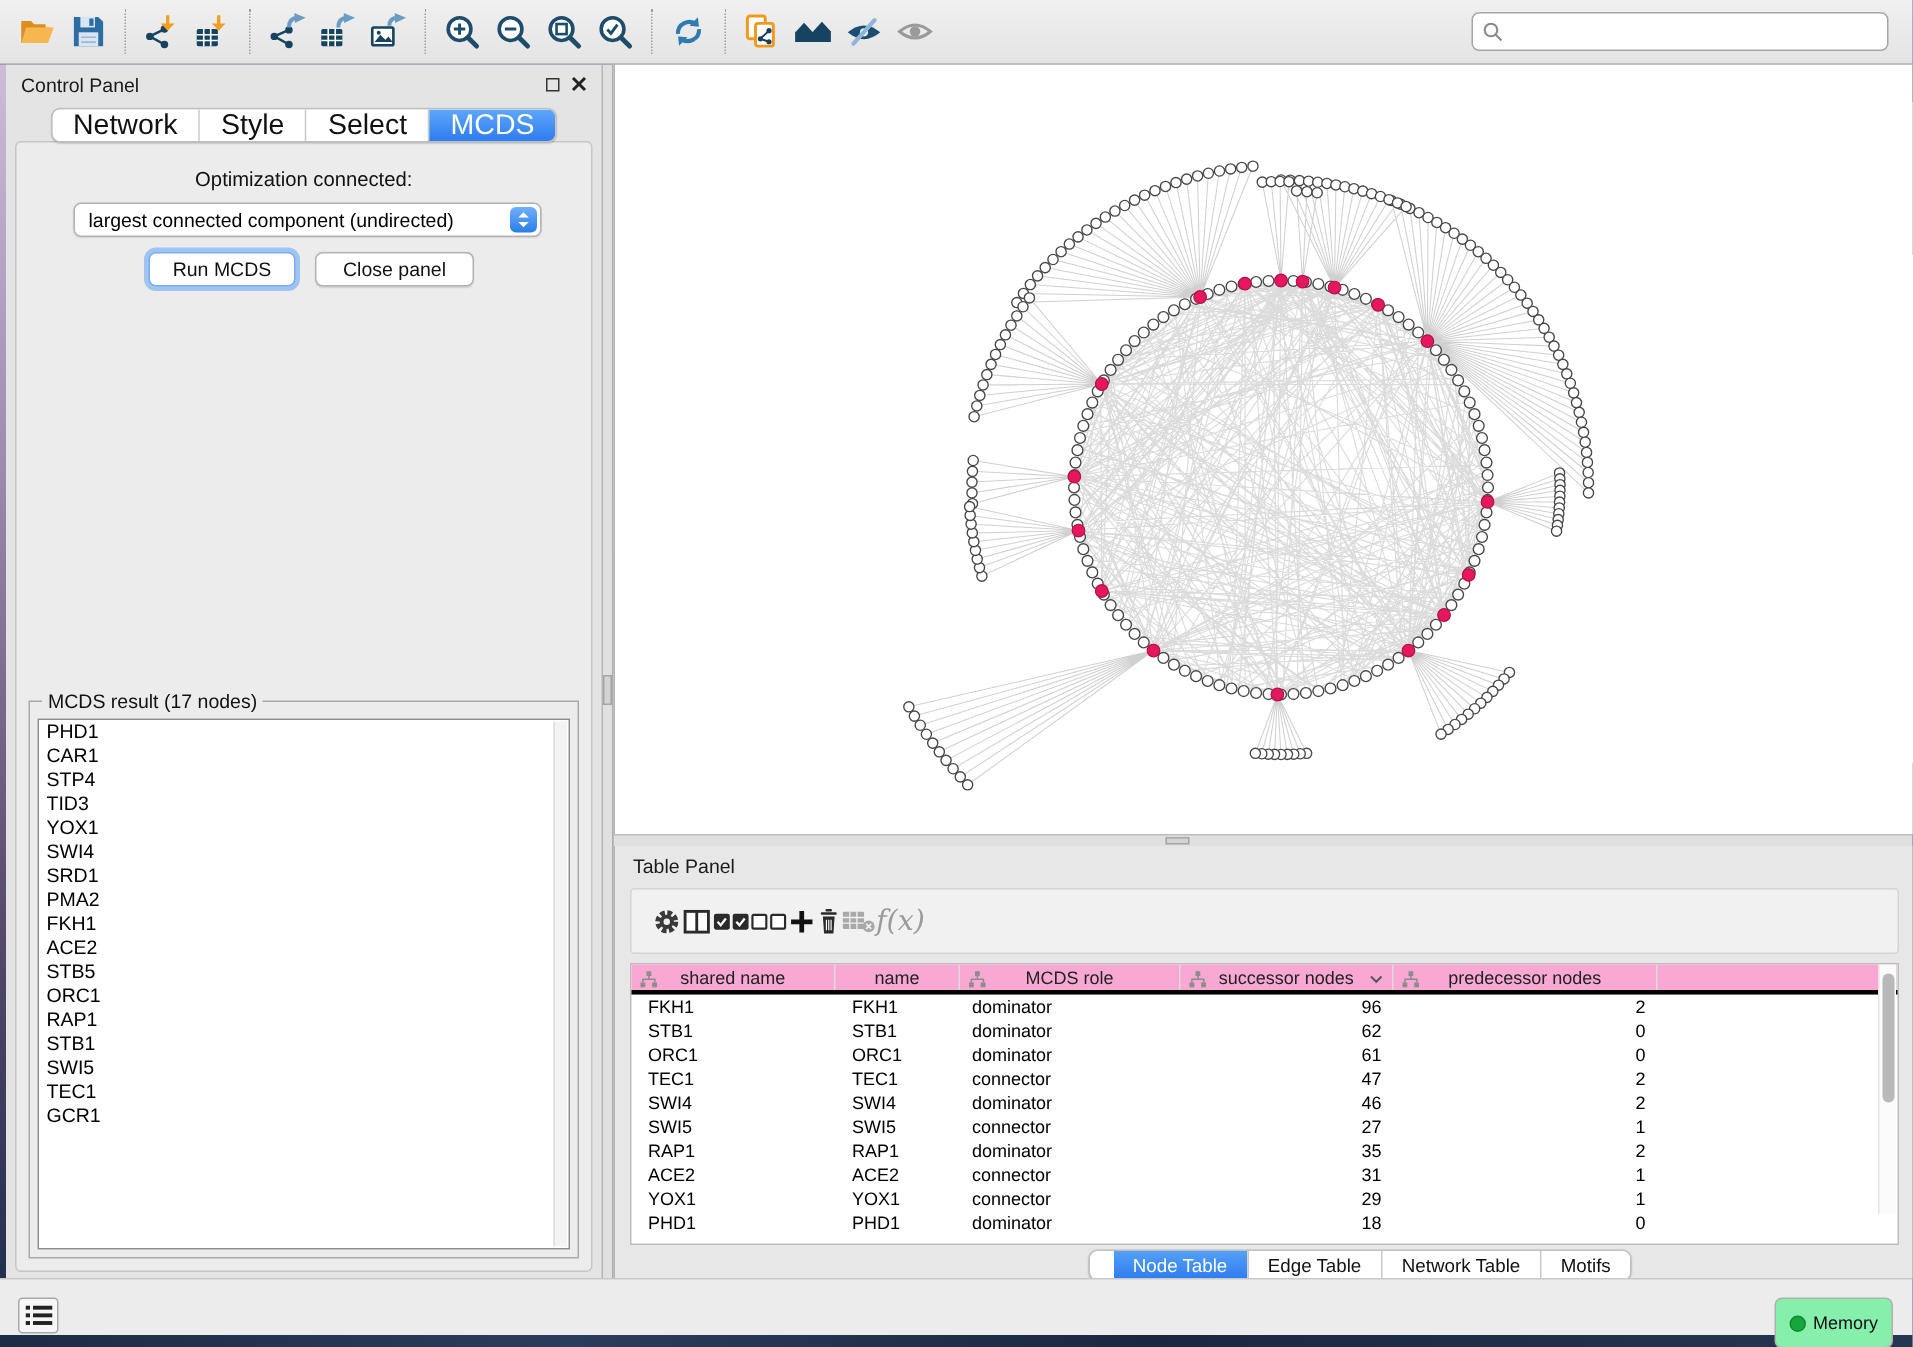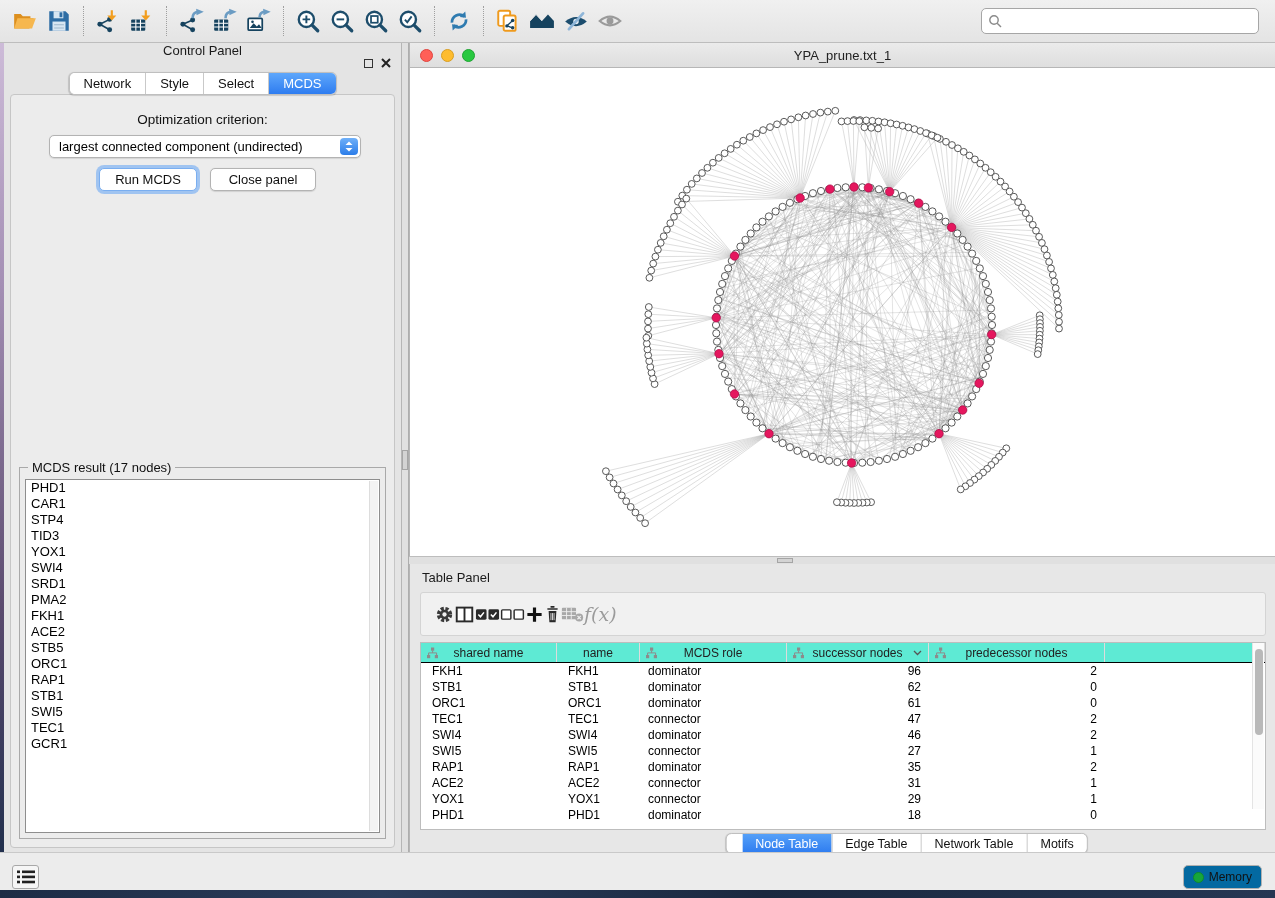--- a/index.html
+++ b/index.html
@@ -18,27 +18,27 @@
     display:flex; align-items:center; padding-left:8px; }
   .tbtn { width:34px; height:32px; display:flex; align-items:center; justify-content:center; border-radius:4px; flex:0 0 auto; }
   .tbtn svg { width:26px; height:26px; }
   .tsep { width:1px; height:30px; border-left:1px dotted #9f9f9f; margin:0 7px; flex:0 0 auto; }
   .search-wrap { position:absolute; right:16px; top:8px; width:278px; height:26px; background:#fff;
     border:1px solid #a6a6a6; border-radius:5px; display:flex; align-items:center; padding-left:6px; }
   .search-wrap input { border:none; outline:none; flex:1; height:20px; font-size:13px; background:transparent; }
 
   
   .control-panel { position:absolute; left:4px; top:43px; width:398px; height:809px; background:#e4e4e4; border-right:1px solid #b5b5b5; }
-  .panel-titlebar { position:absolute; left:0; top:0; right:0; height:26px; display:flex; align-items:center; padding:0 10px;flex-direction:column; }
+  .panel-titlebar { position:absolute; left:0; top:0; right:0; height:26px; display:flex; align-items:center; padding:0 10px; }
   .panel-title { font-size:13px; color:#1a1a1a; }
   .win-icons { margin-left:auto; display:flex; align-items:center; gap:8px; }
   .float-ico { width:9px; height:9px; border:1.5px solid #333; display:inline-block; }
   .cp-tabs { position:absolute; top:29px; left:50%; transform:translateX(-50%); display:flex; height:23px; z-index:2;
     border:1px solid #bfbfbf; border-radius:6px; overflow:hidden; background:#fff; box-shadow:0 0.5px 1px rgba(0,0,0,.15); }
-  .seg { padding:0 14px; font-size:13px; display:flex; align-items:center; background:#fff; color:#111; border-left:1px solid #c9c9c9; }
+  .seg { padding:0 14px; font-size:19px; display:flex; align-items:center; background:#fff; color:#111; border-left:1px solid #c9c9c9; }
   .seg:first-child { border-left:none; }
   .seg-active { background:linear-gradient(180deg,#5ea7fb,#2e7cf0); color:#fff; }
   .inner-panel { position:absolute; left:6px; right:6px; top:51px; bottom:4px; background:#ececec; border:1px solid #c6c6c6; border-radius:4px; }
   .opt-label { position:absolute; top:17px; left:0; right:0; text-align:center; font-size:13.5px; color:#111; }
   .dropdown { position:absolute; top:40px; left:38px; width:312px; height:23px; background:#fff; border:1px solid #b3b3b3;
     border-radius:5px; display:flex; align-items:center; font-size:13px; padding-left:9px; box-shadow:0 0.5px 1px rgba(0,0,0,.1); }
   .dd-stepper { position:absolute; right:2px; top:2px; width:18px; height:17px; border-radius:4px;
     background:linear-gradient(180deg,#6fb0f9,#2b7de9); display:flex; align-items:center; justify-content:center; }
   .btn { position:absolute; height:23px; background:#fff; border:1px solid #b3b3b3; border-radius:5px;
     font-size:13px; display:flex; align-items:center; justify-content:center; color:#111; box-shadow:0 0.5px 1px rgba(0,0,0,.12); }
@@ -66,42 +66,42 @@
   .net-canvas { position:absolute; left:0; top:25px; width:866px; height:488px; background:#fff; }
 
   
   .table-panel { position:absolute; left:409px; top:564px; width:994px; height:288px; background:#e7e7e7; border-left:1px solid #b5b5b5; }
   .tp-titlebar { position:absolute; top:2px; left:0; right:0; height:22px; display:flex; align-items:center; padding:0 12px; }
   .tp-toolbar { position:absolute; left:10px; top:28px; width:846px; height:44px; background:#f1f1f1; border:1px solid #d4d4d4;
     border-radius:3px; display:flex; align-items:center; padding-left:14px; }
   .tp-ico { display:flex; align-items:center; justify-content:center; }
   .fx-label { font-family:"DejaVu Serif","Liberation Serif",serif; font-style:italic; font-size:19px; color:#9b9b9b; }
   .dtable { position:absolute; left:10px; top:78px; width:846px; height:188px; background:#fff; border:1px solid #bdbdbd; }
-  .thead { display:grid; grid-template-columns:136px 83px 147px 142px 176px 1fr; height:20px; background:#5eead4; border-bottom:1px solid #000000; }
+  .thead { display:grid; grid-template-columns:136px 83px 147px 142px 176px 1fr; height:20px; background:#f9a8d4; border-bottom:3px solid #000000; }
   .th { position:relative; display:flex; align-items:center; justify-content:center; font-size:12px; color:#222; border-right:1px solid #dcdcdc; }
   .th .tree { position:absolute; left:5px; top:4px; }
   .th .sort { position:absolute; right:6px; top:7px; }
   .tbody { position:relative; height:152px; }
   .tr { display:grid; grid-template-columns:136px 83px 147px 142px 176px 1fr; height:16px; font-size:12px; color:#000; }
   .td { display:flex; align-items:center; }
   .td.c1 { padding-left:11px; } .td.c2 { padding-left:11px; } .td.c3 { padding-left:8px; }
   .td.num { justify-content:flex-end; padding-right:8px; }
   .vscroll { position:absolute; right:1px; top:0px; width:12px; height:166px; background:#fbfbfb; border-left:1px solid #e4e4e4; }
   .vthumb { position:absolute; left:2px; top:6px; width:8px; height:86px; background:#b9b9b9; border-radius:4px; }
   .tp-tabs { position:absolute; top:269px; left:50%; transform:translateX(-50%); display:flex; height:21px;
     border:1px solid #bfbfbf; border-radius:6px; overflow:hidden; background:#fff; box-shadow:0 0.5px 1px rgba(0,0,0,.15); }
   .btab { padding:0 13px; font-size:12.5px; display:flex; align-items:center; background:#fff; color:#111; border-left:1px solid #c9c9c9; }
   .btab:first-child { border-left:none;margin-left:16px; }
   .btab.active { background:linear-gradient(180deg,#55a0f8,#2e7cf0); color:#fff; }
 
   
   .statusbar { position:absolute; left:0; top:852px; width:1275px; height:38px; background:#ececec; border-top:1px solid #c9c9c9; }
   .list-btn { position:absolute; left:12px; top:12px; width:27px; height:24px; background:#f6f6f6; border:1px solid #a8a8a8;
     border-radius:3px; display:flex; align-items:center; justify-content:center; }
-  .mem-btn { position:absolute; right:13px; top:12px; height:24px; padding:0 9px; background:#0369a1; border:1px solid #b0b0b0;
+  .mem-btn { position:absolute; right:13px; top:12px; height:34px; padding:0 9px; background:#86efac; border:1px solid #b0b0b0;
     border-radius:5px; display:flex; align-items:center; gap:5px; font-size:12px; color:#111; }
   .mem-dot { width:11px; height:11px; border-radius:50%; background:#17a63b; border:1px solid #0e8b2e; }
 </style>
 </head>
 <body>
 
 <div class="toolbar">
   <span class="tbtn">
       <svg viewBox="0 0 24 24">
         <path d="M2 5.5V19h14l4-9.5h-3V7.5h-7L8 5.5z" fill="#dd8f1e"></path>
@@ -259,21 +259,21 @@
         </svg>
     </span>
   </div>
   <div class="cp-tabs">
     <span class="seg">Network</span>
     <span class="seg">Style</span>
     <span class="seg">Select</span>
     <span class="seg seg-active">MCDS</span>
   </div>
   <div class="inner-panel">
-    <div class="opt-label">Optimization criterion:</div>
+    <div class="opt-label">Optimization connected:</div>
     <div class="dropdown">
       <span>largest connected component (undirected)</span>
       <span class="dd-stepper">
         <svg width="10" height="13" viewBox="0 0 10 13">
             <path d="M1.5 5L5 1.5 8.5 5z" fill="#fff"></path>
             <path d="M1.5 8L5 11.5 8.5 8z" fill="#fff"></path>
           </svg>
       </span>
     </div>
     <div class="btn btn-run">Run MCDS</div>
@@ -302,28 +302,20 @@
       </div>
     </div>
   </div>
 </div>
 
 <div class="vsplit">
     <div class="vsplit-handle"></div>
   </div>
 
 <div class="net-frame">
-  <div class="net-titlebar">
-    <span class="net-title">YPA_prune.txt_1</span>
-    <span class="traffic">
-      <span class="light" style="background:#ff5f57;border:0.5px solid #e0443e;"></span>
-      <span class="light" style="background:#febc2e;border:0.5px solid #d89e23;"></span>
-      <span class="light" style="background:#28c840;border:0.5px solid #1ea433;"></span>
-    </span>
-  </div>
   <svg class="net-canvas" viewBox="0 0 866 488">
       <path d="M541.6 159.4L402.0 388.4M541.6 159.4L310.8 220.8M541.6 159.4L581.5 245.8M541.6 159.4L379.2 135.2M541.6 159.4L308.3 231.8M541.6 159.4L538.4 156.3M541.6 159.4L562.9 187.0M541.6 159.4L567.1 319.3M541.6 159.4L582.0 254.7M541.6 159.4L478.6 390.6M541.6 159.4L492.1 386.4M541.6 159.4L581.9 250.7M541.6 159.4L572.6 307.0M541.6 159.4L341.0 348.9M541.6 159.4L579.5 283.1M541.6 159.4L568.1 317.3M541.6 159.4L380.3 134.6M541.6 159.4L566.6 193.6M541.6 159.4L494.5 128.6M508.8 135.2L571.1 310.8M508.8 135.2L342.3 163.7M508.8 135.2L306.0 260.5M508.8 135.2L483.4 389.3M508.8 135.2L551.6 170.6M508.8 135.2L569.3 314.9M508.8 135.2L488.9 126.5M508.8 135.2L527.7 366.8M508.8 135.2L580.0 280.5M508.8 135.2L415.2 122.0M508.8 135.2L434.3 119.3M508.8 135.2L534.1 152.5M508.8 135.2L500.9 131.3M508.8 135.2L514.9 138.6M508.8 135.2L437.5 119.2M508.8 135.2L578.4 288.1M508.8 135.2L370.8 374.0M508.8 135.2L524.9 368.8M508.8 135.2L369.2 141.0M508.8 135.2L341.6 349.5M479.7 123.7L478.5 123.4M479.7 123.7L390.9 384.4M479.7 123.7L541.2 159.1M479.7 123.7L315.1 207.7M479.7 123.7L486.2 388.4M479.7 123.7L309.9 289.6M479.7 123.7L320.7 195.1M479.7 123.7L325.2 327.2M479.7 123.7L402.7 388.7M479.7 123.7L518.1 140.6M479.7 123.7L332.8 175.3M479.7 123.7L360.6 367.0M479.7 123.7L416.0 121.9M479.7 123.7L326.1 185.4M479.7 123.7L332.6 338.5M458.4 119.8L454.9 394.6M458.4 119.8L562.2 328.2M458.4 119.8L328.1 182.1M458.4 119.8L307.7 235.4M458.4 119.8L311.6 295.7M458.4 119.8L405.5 389.5M458.4 119.8L312.3 298.1M458.4 119.8L565.1 323.2M458.4 119.8L462.3 120.2M458.4 119.8L484.7 388.9M458.4 119.8L544.2 351.9M458.4 119.8L525.2 145.4M458.4 119.8L334.4 173.2M458.4 119.8L342.0 164.1M458.4 119.8L569.7 200.0M458.4 119.8L445.1 395.0M458.4 119.8L307.0 273.9M458.4 119.8L335.8 342.6M444.0 119.0L385.4 132.1M444.0 119.0L459.9 394.1M444.0 119.0L493.1 386.0M444.0 119.0L341.8 164.2M444.0 119.0L582.0 257.3M444.0 119.0L415.5 392.0M444.0 119.0L467.3 121.0M444.0 119.0L458.1 119.7M444.0 119.0L318.4 314.1M444.0 119.0L351.3 359.3M444.0 119.0L306.2 249.0M444.0 119.0L440.6 395.0M444.0 119.0L407.7 390.1M444.0 119.0L520.5 142.1M444.0 119.0L415.8 392.1M444.0 119.0L329.7 179.6M444.0 119.0L572.7 306.9M444.0 119.0L542.0 159.8M444.0 119.0L390.9 129.6M420.0 121.1L507.3 379.6M420.0 121.1L508.6 135.0M420.0 121.1L411.2 391.1M420.0 121.1L468.6 392.8M420.0 121.1L311.4 295.4M420.0 121.1L465.4 120.7M420.0 121.1L353.4 361.1M420.0 121.1L582.0 257.9M420.0 121.1L322.6 322.6M420.0 121.1L551.2 343.9M420.0 121.1L581.8 248.8M420.0 121.1L420.1 392.9M420.0 121.1L321.5 193.5M420.0 121.1L328.9 180.9M420.0 121.1L555.0 175.0M420.0 121.1L419.1 121.3M420.0 121.1L580.2 234.9M390.1 130.0L464.1 393.5M390.1 130.0L306.1 261.0M390.1 130.0L335.3 342.1M390.1 130.0L475.1 122.6M390.1 130.0L306.1 251.3M390.1 130.0L573.5 209.4M390.1 130.0L468.8 121.2M390.1 130.0L306.0 253.5M390.1 130.0L562.8 186.8M390.1 130.0L337.9 345.3M390.1 130.0L324.9 187.3M390.1 130.0L549.6 168.1M390.1 130.0L309.9 289.4M390.1 130.0L371.8 374.6M390.1 130.0L438.9 119.1M324.5 188.0L541.1 158.9M324.5 188.0L502.5 382.0M324.5 188.0L447.6 395.0M324.5 188.0L369.6 373.2M324.5 188.0L575.4 299.1M324.5 188.0L534.5 361.2M324.5 188.0L371.2 139.8M324.5 188.0L499.2 130.5M324.5 188.0L456.5 394.4M324.5 188.0L313.4 212.3M324.5 188.0L413.5 391.6M324.5 188.0L498.3 383.9M324.5 188.0L333.0 175.0M324.5 188.0L357.9 149.1M324.5 188.0L563.8 188.4M324.5 188.0L561.4 184.4M324.5 188.0L448.2 394.9M324.5 188.0L386.2 131.7M324.5 188.0L545.2 350.9M324.5 188.0L505.4 133.4M324.5 188.0L374.2 376.0M324.5 188.0L391.7 384.7M306.2 249.8L549.9 345.5M306.2 249.8L521.4 142.7M306.2 249.8L359.3 365.9M306.2 249.8L421.8 393.2M306.2 249.8L338.7 167.8M306.2 249.8L308.0 280.2M306.2 249.8L314.4 209.5M306.2 249.8L569.6 199.8M306.2 249.8L312.9 300.0M306.2 249.8L581.2 241.9M306.2 249.8L567.2 319.1M306.2 249.8L325.0 187.1M306.2 249.8L363.1 145.2M306.2 249.8L515.9 374.8M306.2 249.8L336.5 170.5M306.2 249.8L458.6 119.8M306.2 249.8L325.5 186.3M306.2 249.8L574.9 300.8M306.2 249.8L553.3 172.8M306.2 249.8L307.6 278.0M309.0 285.7L507.1 134.3M309.0 285.7L449.0 119.1M309.0 285.7L519.8 372.3M309.0 285.7L555.3 175.4M309.0 285.7L381.5 380.0M309.0 285.7L557.0 336.2M309.0 285.7L470.7 392.4M309.0 285.7L571.0 310.9M309.0 285.7L454.9 119.4M309.0 285.7L457.8 119.7M309.0 285.7L322.3 191.9M309.0 285.7L581.6 268.0M309.0 285.7L329.0 333.3M309.0 285.7L498.8 130.4M309.0 285.7L314.4 304.5M309.0 285.7L500.3 383.0M309.0 285.7L469.6 392.6M324.5 326.0L331.6 176.9M324.5 326.0L323.8 189.2M324.5 326.0L392.0 384.8M324.5 326.0L368.6 141.4M324.5 326.0L542.5 353.7M324.5 326.0L528.1 147.6M324.5 326.0L550.7 344.5M324.5 326.0L581.7 248.5M324.5 326.0L532.0 363.3M324.5 326.0L436.7 394.8M324.5 326.0L560.6 330.8M324.5 326.0L393.6 128.5M324.5 326.0L316.6 309.9M359.0 365.7L579.3 284.3M359.0 365.7L571.9 308.7M359.0 365.7L582.0 257.4M359.0 365.7L544.4 351.6M359.0 365.7L306.1 263.2M359.0 365.7L571.8 309.1M359.0 365.7L581.5 245.4M359.0 365.7L390.5 384.2M359.0 365.7L523.2 370.0M359.0 365.7L476.2 391.2M359.0 365.7L382.6 380.6M359.0 365.7L308.9 285.3M359.0 365.7L306.5 245.5M359.0 365.7L580.9 239.9M359.0 365.7L409.7 123.3M359.0 365.7L330.8 178.0M359.0 365.7L519.6 372.5M359.0 365.7L415.7 392.1M359.0 365.7L481.1 124.1M359.0 365.7L444.8 119.0M441.6 395.0L561.9 328.7M441.6 395.0L423.2 120.6M441.6 395.0L438.5 119.1M441.6 395.0L572.5 307.3M441.6 395.0L548.6 347.0M441.6 395.0L386.2 382.3M441.6 395.0L469.5 392.6M441.6 395.0L435.0 394.7M441.6 395.0L354.2 152.2M441.6 395.0L314.7 208.8M441.6 395.0L528.9 148.2M441.6 395.0L310.5 222.1M441.6 395.0L532.1 150.8M441.6 395.0L306.2 250.5M441.6 395.0L537.9 358.1M441.6 395.0L358.9 148.4M441.6 395.0L306.4 246.0M529.0 365.7L465.8 120.7M529.0 365.7L581.5 245.5M529.0 365.7L343.6 162.4M529.0 365.7L392.4 129.0M529.0 365.7L544.5 162.4M529.0 365.7L379.6 379.1M529.0 365.7L563.8 188.5M529.0 365.7L306.0 257.7M529.0 365.7L542.8 160.7M529.0 365.7L577.4 221.6M529.0 365.7L570.6 202.2M529.0 365.7L535.9 154.0M529.0 365.7L312.2 215.9M529.0 365.7L578.2 289.2M529.0 365.7L405.2 124.6M529.0 365.7L563.7 325.8M529.0 365.7L334.7 172.8M529.0 365.7L578.7 287.1M552.7 342.0L581.6 267.5M552.7 342.0L524.6 145.0M552.7 342.0L519.5 141.5M552.7 342.0L576.8 294.6M552.7 342.0L316.2 309.2M552.7 342.0L553.0 341.6M552.7 342.0L306.7 242.8M552.7 342.0L575.0 300.4M552.7 342.0L368.6 372.6M552.7 342.0L477.8 390.8M552.7 342.0L321.7 321.0M552.7 342.0L472.2 121.9M552.7 342.0L468.7 121.2M552.7 342.0L567.1 194.7M552.7 342.0L354.3 361.9M552.7 342.0L503.3 132.4M552.7 342.0L310.8 220.9M552.7 342.0L306.4 246.7M552.7 342.0L539.9 356.2M552.7 342.0L320.6 195.2M552.7 342.0L307.9 233.9M552.7 342.0L558.3 334.4M552.7 342.0L426.6 393.9M569.1 315.3L511.3 377.5M569.1 315.3L387.7 383.0M569.1 315.3L397.1 386.8M569.1 315.3L308.6 230.1M569.1 315.3L581.4 244.2M569.1 315.3L308.5 230.6M569.1 315.3L323.1 190.5M569.1 315.3L559.8 181.9M569.1 315.3L569.5 199.7M569.1 315.3L569.7 200.1M569.1 315.3L315.7 206.2M569.1 315.3L437.3 119.2M581.7 266.6L523.9 369.5M581.7 266.6L308.0 280.4M581.7 266.6L569.4 199.3M581.7 266.6L363.0 145.3M581.7 266.6L580.9 274.5M581.7 266.6L493.4 385.9M581.7 266.6L445.0 119.0M581.7 266.6L474.0 122.3M581.7 266.6L422.6 120.7M581.7 266.6L478.8 123.5M581.7 266.6L328.1 331.8M581.7 266.6L577.5 292.0M581.7 266.6L471.6 392.2M541.6 159.4L359.0 365.7M541.6 159.4L359.0 365.7M508.8 135.2L324.5 188.0M508.8 135.2L324.5 326.0M479.7 123.7L458.4 119.8M479.7 123.7L444.0 119.0M458.4 119.8L541.6 159.4M458.4 119.8L552.7 342.0M444.0 119.0L569.1 315.3M444.0 119.0L508.8 135.2M420.0 121.1L390.1 130.0M420.0 121.1L420.0 121.1M390.1 130.0L529.0 365.7M390.1 130.0L552.7 342.0M324.5 188.0L508.8 135.2M324.5 188.0L458.4 119.8M306.2 249.8L508.8 135.2M306.2 249.8L359.0 365.7M309.0 285.7L420.0 121.1M309.0 285.7L306.2 249.8M324.5 326.0L581.7 266.6M324.5 326.0L444.0 119.0M359.0 365.7L359.0 365.7M359.0 365.7L581.7 266.6M441.6 395.0L581.7 266.6M441.6 395.0L359.0 365.7M529.0 365.7L359.0 365.7M529.0 365.7L309.0 285.7M552.7 342.0L552.7 342.0M552.7 342.0L324.5 326.0M569.1 315.3L309.0 285.7M569.1 315.3L529.0 365.7M581.7 266.6L306.2 249.8M581.7 266.6L508.8 135.2M417.1 392.3L582.0 253.7M533.4 151.9L582.0 254.8M367.9 141.9L526.3 367.8M372.6 138.9L426.0 393.8M581.9 252.1L352.5 153.7M487.4 388.0L575.2 214.3M306.8 241.9L506.7 379.9M447.3 119.0L577.5 291.8M577.2 293.1L356.2 363.5M391.7 129.3L494.9 128.7M541.0 355.2L322.5 191.5M335.4 171.9L312.4 215.6M519.6 372.4L306.1 261.7M348.1 356.2L522.0 370.8M373.2 138.5L404.2 389.1M530.2 364.8L551.5 343.5M520.4 142.1L306.3 247.5M522.4 143.4L541.9 159.8M573.3 208.8L491.7 386.5M577.5 222.2L493.6 385.8M310.7 292.6L400.0 387.8M329.1 180.5L556.6 336.8M562.0 328.6L314.7 305.1M511.2 377.5L576.8 219.4M368.5 141.5L387.2 131.2M572.5 307.2L332.8 175.3M310.5 292.0L493.7 385.7M538.1 357.9L356.4 150.4M570.6 311.9L335.7 171.5M529.7 148.8L369.0 141.2M316.6 203.9L538.3 357.8M464.5 393.5L553.9 340.5M552.2 342.7L582.0 260.1M579.1 284.9L317.9 201.0M550.3 345.0L311.3 294.7M578.3 288.6L558.7 180.3M522.7 370.4L373.8 375.8M549.9 345.4L582.0 253.4M448.4 119.1L581.7 265.4M315.1 306.2L513.8 138.0M497.6 384.2L486.8 388.2M567.1 194.7L579.3 229.9M307.0 273.9L451.3 119.2M336.5 170.5L511.7 136.8M375.8 137.0L379.7 134.9M356.8 363.9L480.1 123.8M527.1 367.2L352.6 360.4M581.1 241.3L569.0 198.6M410.9 391.0L514.9 375.4M385.3 381.9L317.7 201.4M399.8 126.3L341.7 349.6M379.0 135.2L553.0 172.4M335.3 172.0L541.7 159.6M382.6 133.4L308.2 281.7M535.7 360.2L558.1 179.3M331.2 336.5L386.1 382.3M539.8 356.3L417.0 392.3M450.3 119.1L557.0 177.8M328.8 181.0L360.8 146.9M472.6 122.0L433.8 394.6M547.8 166.0L312.3 215.9M327.4 330.8L582.0 257.6M446.4 395.0L306.2 249.7M353.0 360.8L383.3 133.1M574.2 211.1L399.7 387.7M580.9 274.3L334.7 341.2M581.7 265.8L411.2 391.1M572.2 308.0L526.7 367.5M433.4 119.4L517.1 374.0M519.3 372.6L332.2 176.1" stroke="#8f8f8f" stroke-width="0.75" fill="none" opacity="0.32"></path>
       <path d="M541.6 159.4L517.5 65.6M541.6 159.4L523.7 68.1M541.6 159.4L529.9 70.9M541.6 159.4L536.0 73.8M541.6 159.4L542.0 77.0M541.6 159.4L547.9 80.3M541.6 159.4L553.7 83.8M541.6 159.4L559.4 87.5M541.6 159.4L564.9 91.4M541.6 159.4L570.3 95.5M541.6 159.4L575.5 99.8M541.6 159.4L580.7 104.2M541.6 159.4L585.6 108.8M541.6 159.4L590.5 113.6M541.6 159.4L595.1 118.5M541.6 159.4L599.6 123.5M541.6 159.4L603.9 128.7M541.6 159.4L608.1 134.1M541.6 159.4L612.0 139.6M541.6 159.4L615.8 145.2M541.6 159.4L619.4 150.9M541.6 159.4L622.8 156.8M541.6 159.4L626.0 162.7M541.6 159.4L629.1 168.8M541.6 159.4L631.9 174.9M541.6 159.4L634.5 181.2M541.6 159.4L636.9 187.5M541.6 159.4L639.1 193.9M541.6 159.4L641.0 200.4M541.6 159.4L642.8 206.9M541.6 159.4L644.3 213.5M541.6 159.4L645.7 220.2M541.6 159.4L646.8 226.8M541.6 159.4L647.7 233.6M541.6 159.4L648.3 240.3M541.6 159.4L648.8 247.0M541.6 159.4L649.0 253.8M541.6 159.4L649.0 260.6M479.7 123.7L444.0 52.0M479.7 123.7L450.1 52.1M479.7 123.7L456.3 52.4M479.7 123.7L462.4 52.8M479.7 123.7L468.5 53.5M479.7 123.7L474.6 54.3M479.7 123.7L480.6 55.3M479.7 123.7L486.6 56.5M479.7 123.7L492.6 57.8M479.7 123.7L498.5 59.4M479.7 123.7L504.4 61.1M479.7 123.7L510.3 63.0M479.7 123.7L516.0 65.1M479.7 123.7L521.7 67.3M479.7 123.7L527.4 69.7M458.4 119.8L454.4 59.3M458.4 119.8L461.3 59.8M458.4 119.8L468.1 60.5M444.0 119.0L431.5 53.4M444.0 119.0L437.5 53.1M444.0 119.0L443.4 53.0M444.0 119.0L449.3 53.1M390.1 130.0L267.9 133.7M390.1 130.0L272.3 127.6M390.1 130.0L276.9 121.7M390.1 130.0L281.7 115.9M390.1 130.0L286.8 110.4M390.1 130.0L292.0 105.0M390.1 130.0L297.4 99.8M390.1 130.0L302.9 94.7M390.1 130.0L308.7 89.9M390.1 130.0L314.6 85.3M390.1 130.0L320.7 80.9M390.1 130.0L326.9 76.7M390.1 130.0L333.3 72.7M390.1 130.0L339.8 69.0M390.1 130.0L346.4 65.4M390.1 130.0L353.1 62.1M390.1 130.0L360.0 59.1M390.1 130.0L367.0 56.3M390.1 130.0L374.0 53.7M390.1 130.0L381.1 51.4M390.1 130.0L388.4 49.3M390.1 130.0L395.6 47.5M390.1 130.0L403.0 46.0M390.1 130.0L410.4 44.6M390.1 130.0L417.8 43.6M390.1 130.0L425.3 42.8M324.5 188.0L239.4 209.8M324.5 188.0L241.2 202.6M324.5 188.0L243.2 195.6M324.5 188.0L245.4 188.6M324.5 188.0L247.9 181.7M324.5 188.0L250.7 174.9M324.5 188.0L253.7 168.3M324.5 188.0L256.9 161.7M324.5 188.0L260.3 155.2M324.5 188.0L264.0 148.8M324.5 188.0L267.9 142.6M324.5 188.0L272.0 136.5M324.5 188.0L276.3 130.6M306.2 249.8L238.3 267.8M306.2 249.8L238.0 260.6M306.2 249.8L238.0 253.4M306.2 249.8L238.3 246.2M306.2 249.8L238.8 239.0M309.0 285.7L244.6 316.1M309.0 285.7L243.0 310.4M309.0 285.7L241.5 304.7M309.0 285.7L240.3 298.9M309.0 285.7L239.2 293.1M309.0 285.7L238.2 287.3M309.0 285.7L237.4 281.4M309.0 285.7L236.8 275.6M309.0 285.7L236.4 269.7M359.0 365.7L235.1 455.2M359.0 365.7L230.2 449.9M359.0 365.7L225.4 444.5M359.0 365.7L220.7 438.9M359.0 365.7L216.2 433.2M359.0 365.7L211.8 427.4M359.0 365.7L207.6 421.5M359.0 365.7L203.5 415.5M359.0 365.7L199.6 409.4M359.0 365.7L195.9 403.2M441.6 395.0L461.1 434.2M441.6 395.0L456.8 434.5M441.6 395.0L452.5 434.8M441.6 395.0L448.3 434.9M441.6 395.0L444.0 435.0M441.6 395.0L439.7 434.9M441.6 395.0L435.5 434.8M441.6 395.0L431.2 434.5M441.6 395.0L426.9 434.2M529.0 365.7L596.3 380.3M529.0 365.7L592.7 384.6M529.0 365.7L589.0 388.8M529.0 365.7L585.2 392.9M529.0 365.7L581.3 396.9M529.0 365.7L577.2 400.8M529.0 365.7L573.1 404.5M529.0 365.7L568.8 408.1M529.0 365.7L564.4 411.6M529.0 365.7L560.0 415.0M529.0 365.7L555.4 418.3M529.0 365.7L550.7 421.4M581.7 266.6L629.7 247.3M581.7 266.6L629.9 251.2M581.7 266.6L630.0 255.1M581.7 266.6L630.0 258.9M581.7 266.6L629.9 262.8M581.7 266.6L629.7 266.7M581.7 266.6L629.5 270.6M581.7 266.6L629.2 274.5M581.7 266.6L628.8 278.4M581.7 266.6L628.3 282.2M581.7 266.6L627.7 286.1" stroke="#b0b0b0" stroke-width="0.7" fill="none" opacity="0.6"></path>
       <circle cx="582.0" cy="257.0" r="3.6" fill="#ffffff" stroke="#474747" stroke-width="0.9"></circle>
       <circle cx="581.7" cy="265.3" r="3.6" fill="#ffffff" stroke="#474747" stroke-width="0.9"></circle>
       <circle cx="581.0" cy="273.6" r="3.6" fill="#ffffff" stroke="#474747" stroke-width="0.9"></circle>
       <circle cx="579.7" cy="281.9" r="3.6" fill="#ffffff" stroke="#474747" stroke-width="0.9"></circle>
       <circle cx="578.0" cy="290.0" r="3.6" fill="#ffffff" stroke="#474747" stroke-width="0.9"></circle>
       <circle cx="575.8" cy="298.1" r="3.6" fill="#ffffff" stroke="#474747" stroke-width="0.9"></circle>
       <circle cx="573.0" cy="305.9" r="3.6" fill="#ffffff" stroke="#474747" stroke-width="0.9"></circle>

